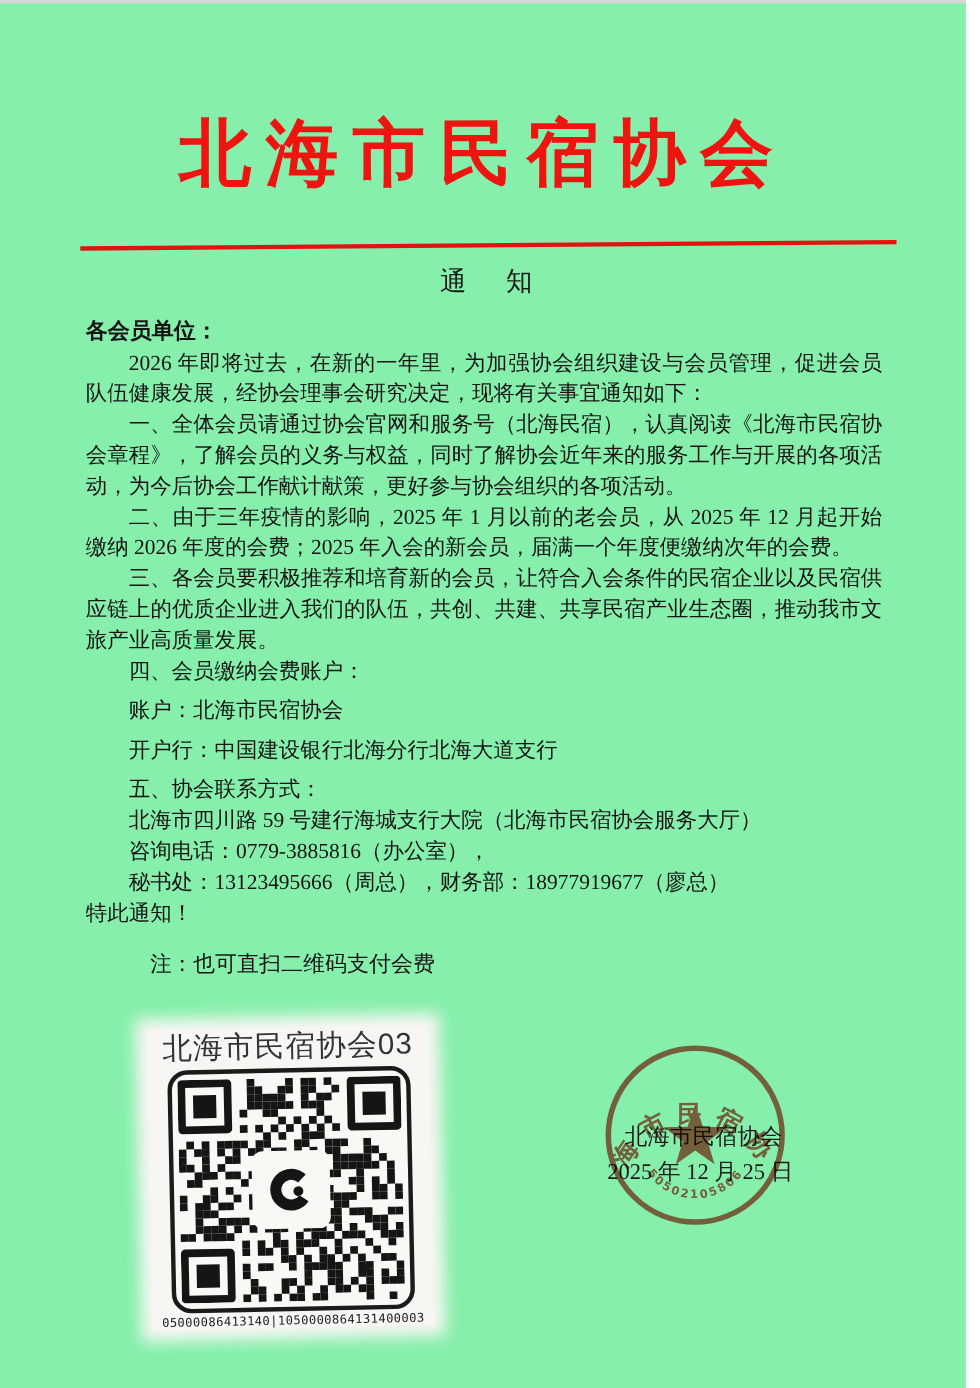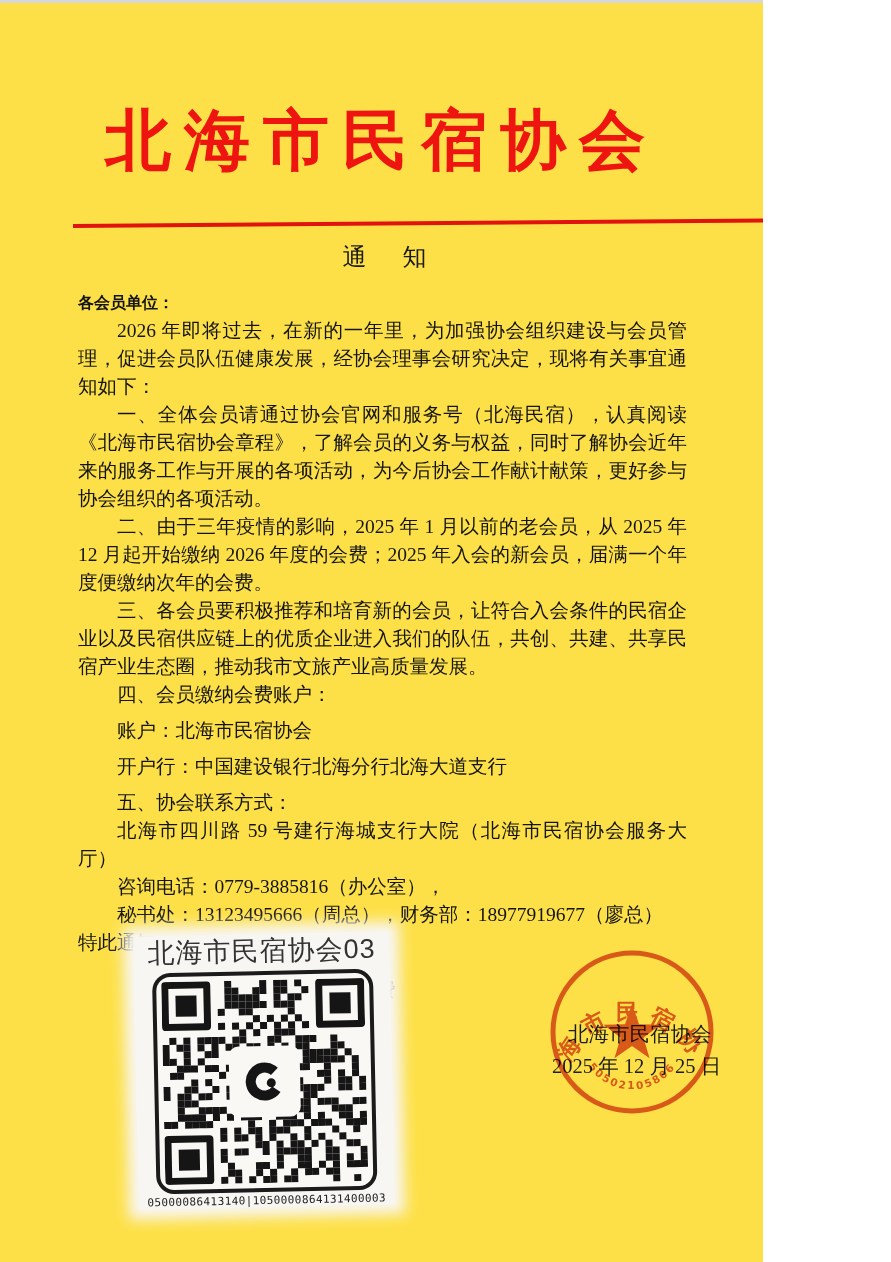--- a/index.html
+++ b/index.html
@@ -1,17 +1,17 @@
 <!DOCTYPE html>
 <html><head>
 <meta charset="utf-8">
 <style>
   html,body { margin:0; padding:0; background:#ffffff; }
   .page {
-    position:relative; width:763px; height:1262px; background:#fde047;
+    position:relative; width:878px; height:1262px; background:#86efac;
     font-family:"Liberation Serif","DejaVu Serif",serif; color:#161616;
     overflow:hidden;
   }
   .top-edge { position:absolute; top:0; left:0; right:0; height:3px; background:#d7d7d9; }
 
   .org-title {
     margin:0; padding-top:100px; text-align:center;
     font-size:66px; font-weight:600; letter-spacing:13px; line-height:1.25;
     color:#ee1511; white-space:nowrap;
   }
@@ -22,22 +22,22 @@
   .notice-title {
     margin:54px 0 0 12px; text-align:center; font-size:24px; font-weight:500;
     letter-spacing:6px; line-height:40px; color:#1a1a1a;
   }
   .content {
     margin:12px 76px 0 78px; font-size:19.5px; line-height:28px;
     text-align:justify; color:#141414;
   }
   .content p { margin:0; }
   .salutation {
-    font-family:Liberation Serif, serif;
-    font-weight:700; font-size:16px;
+    font-family:Liberation Mono, monospace;
+    font-weight:700; font-size:20px;
   }
   .para { text-indent:2em; }
   .acct { text-indent:2em; margin:8px 0 !important; }
   .closing { text-indent:0; }
   .note { margin-top:18px !important; padding-left:3em; }
   .note-label { font-size:19.5px; }
   .note-text {
     font-family:"Liberation Sans","DejaVu Sans",sans-serif;
     font-weight:400; font-size:20px;
   }

